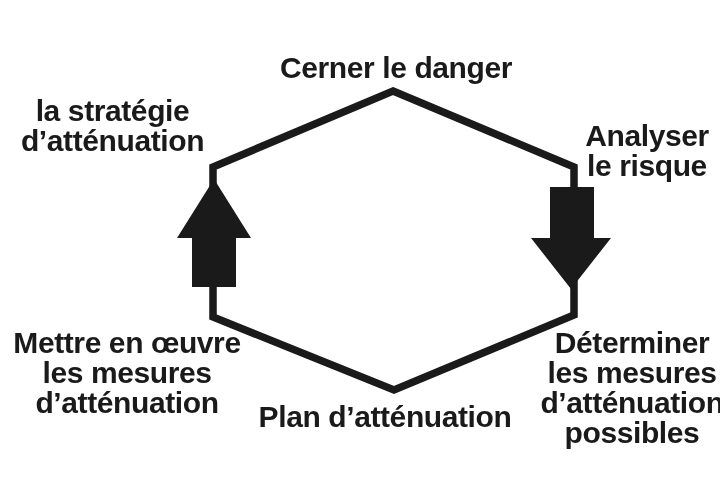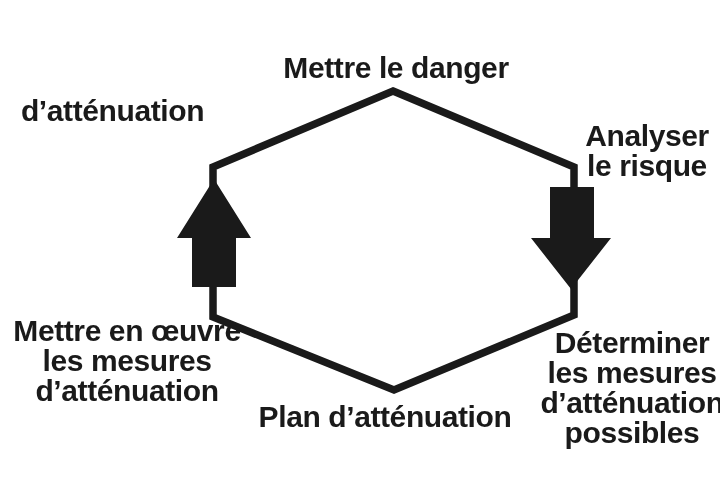--- a/index.html
+++ b/index.html
@@ -39,39 +39,40 @@
     line-height: 30px;
     letter-spacing: -0.4px;
     text-align: center;
     white-space: nowrap;
   }
   .label span { display: block; }
   .label-identify  { left: 236px; top: 52px;  width: 320px; line-height: 32px; }
   .label-evaluate  { left: 0px;   top: 96px;  width: 225px; }
   .label-analyze   { left: 557px; top: 121px; width: 180px; }
   .label-determine { left: 532px; top: 328px; width: 200px; }
-  .label-implement { left: 7px;   top: 316px; width: 240px; }
+  .label-implement { left: 7px;   top: 328px; width: 240px; }
   .label-plan      { left: 225px; top: 401px; width: 320px; line-height: 32px; }
 </style>
 </head>
 <body>
 
 <div class="canvas">
 
   <svg class="diagram-svg" viewBox="0 0 720 482" xmlns="http://www.w3.org/2000/svg">
     <polygon class="hex-outline" points="393,91 574,167 574,315 394,390 213,317 213,167"></polygon>
     <polygon class="arrow-shape" points="214,179 251,238 236,238 236,287 192,287 192,238 177,238"></polygon>
     <polygon class="arrow-shape" points="550,187 594,187 594,238 611,238 571,289 531,238 550,238"></polygon>
   </svg>
 
   <div class="label label-identify">
-    <span>Mettre le danger</span>
+    <span>Cerner le danger</span>
   </div>
 
   <div class="label label-evaluate">
+    <span>la stratégie</span>
     <span>d’atténuation</span>
   </div>
 
   <div class="label label-analyze">
     <span>Analyser</span>
     <span>le risque</span>
   </div>
 
   <div class="label label-determine">
     <span>Déterminer</span>

